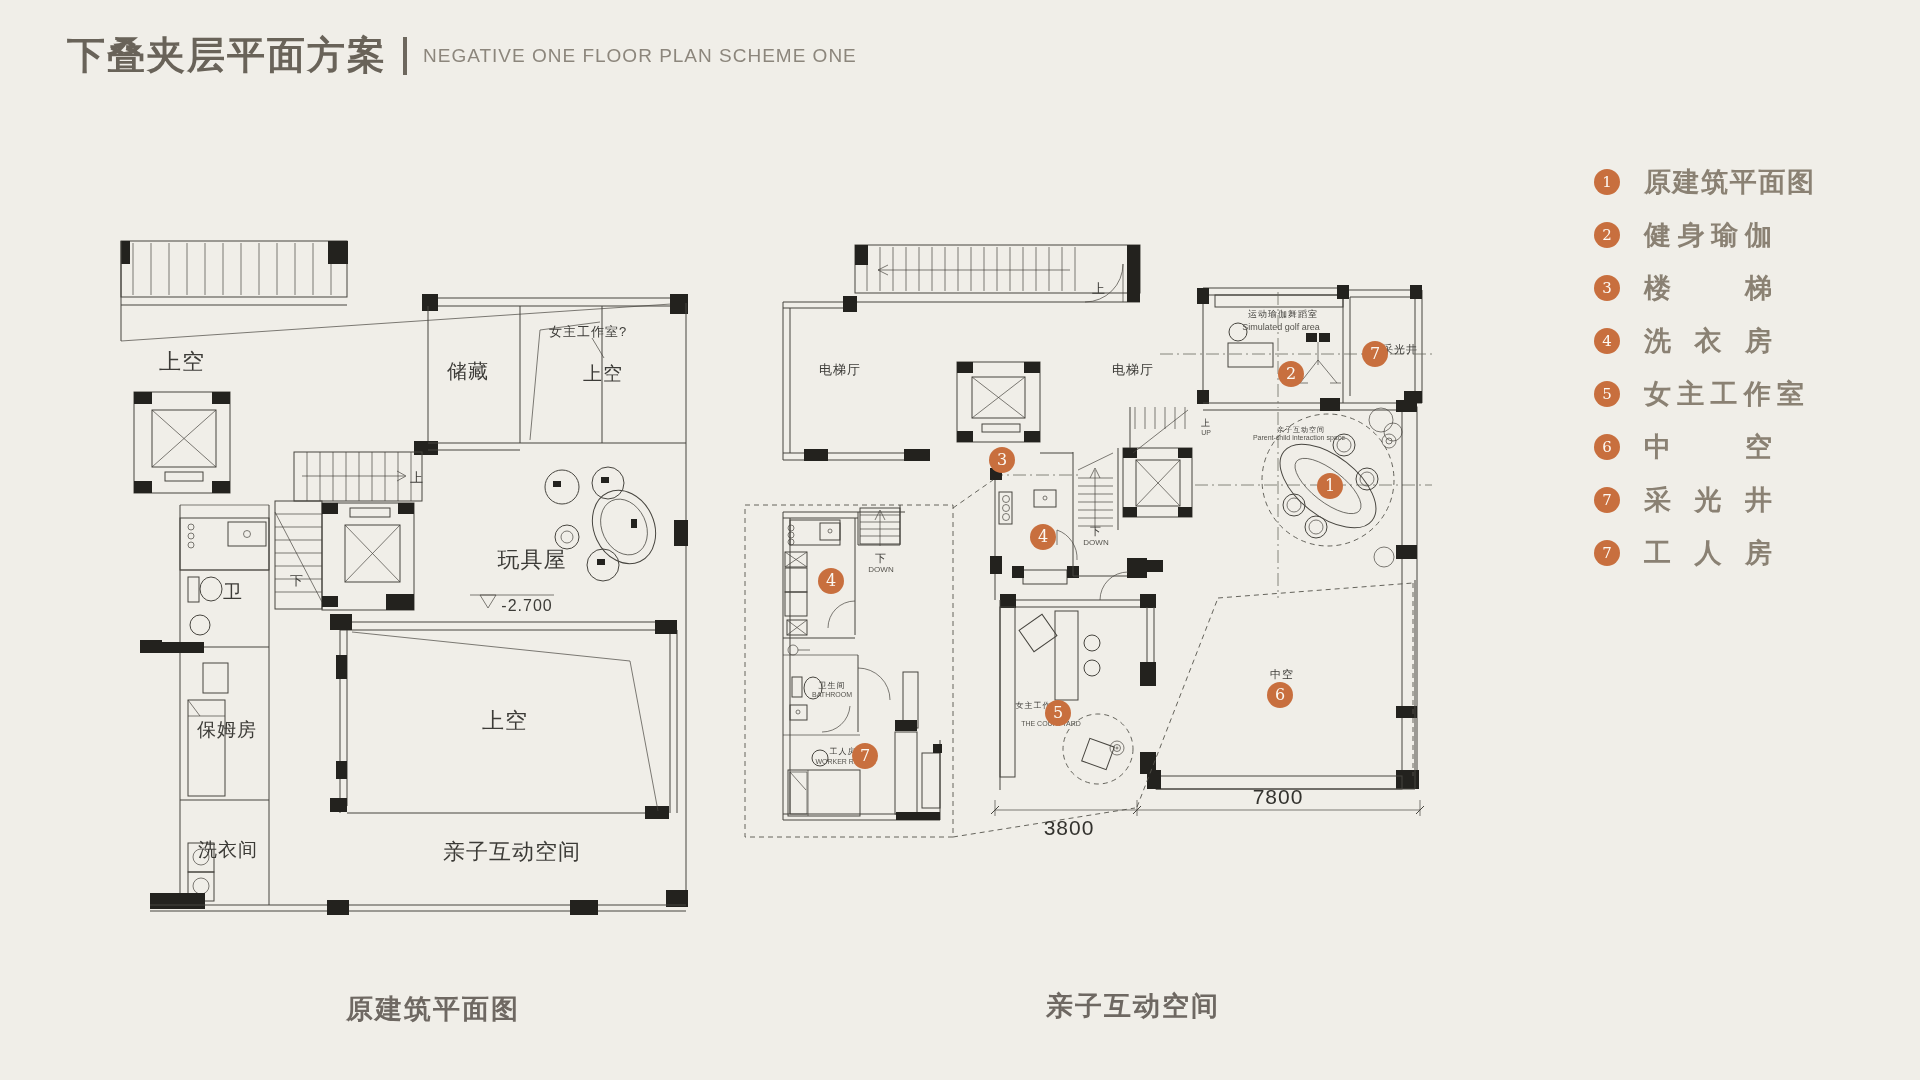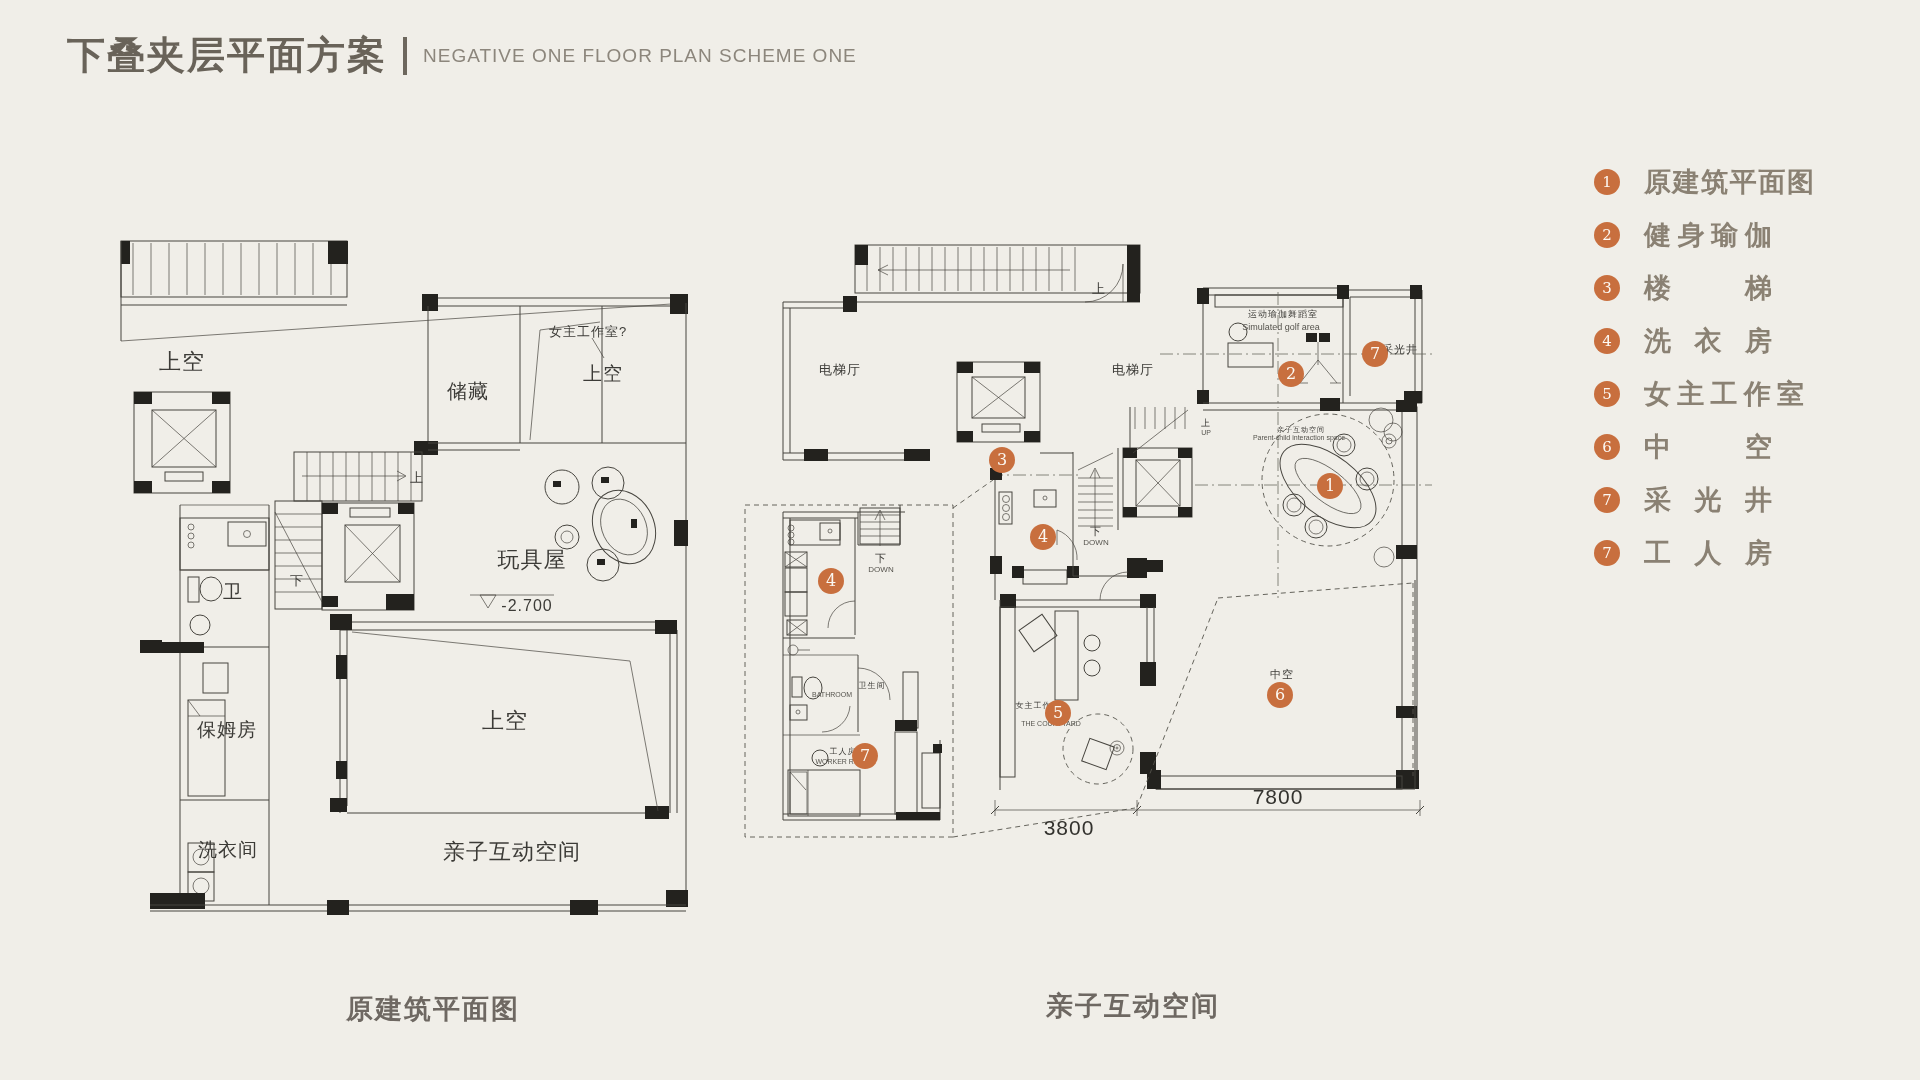--- a/index.html
+++ b/index.html
@@ -364,21 +364,21 @@
       <path class="ln thin" d="M858,668 A32,32 0 0 1 890,700"></path>
       <line class="ln" x1="940" y1="740" x2="940" y2="820"></line>
       <rect class="w" x="895" y="720" width="22" height="11"></rect>
         <rect class="w" x="933" y="744" width="9" height="9"></rect>
       <rect class="w" x="896" y="812" width="44" height="8"></rect>
     </g>
   </svg>
 
   <div id="labels">
       <span class="plan-label" style="left: 182px; top: 362px; font-size: 22px;">上空</span>
-      <span class="plan-label" style="left: 468px; top: 391px; font-size: 20px;">储藏</span>
+      <span class="plan-label" style="left: 468px; top: 371px; font-size: 20px;">储藏</span>
       <span class="plan-label" style="left: 588px; top: 331px; font-size: 13px;">女主工作室?</span>
       <span class="plan-label" style="left: 603px; top: 373px; font-size: 19px;">上空</span>
       <span class="plan-label" style="left: 417px; top: 477px; font-size: 13px;">上</span>
       <span class="plan-label" style="left: 297px; top: 580px; font-size: 13px;">下</span>
       <span class="plan-label" style="left: 532px; top: 560px; font-size: 22px;">玩具屋</span>
       <span class="plan-label" style="left: 527px; top: 606px; font-size: 16px;">-2.700</span>
       <span class="plan-label" style="left: 233px; top: 591px; font-size: 19px;">卫</span>
       <span class="plan-label" style="left: 227px; top: 729px; font-size: 19px;">保姆房</span>
       <span class="plan-label" style="left: 228px; top: 849px; font-size: 19px;">洗衣间</span>
       <span class="plan-label" style="left: 505px; top: 721px; font-size: 22px;">上空</span>
@@ -390,21 +390,21 @@
       <span class="plan-label en" style="left: 1281px; top: 327px; font-size: 9px; text-align: center;">Simulated golf area</span>
       <span class="plan-label" style="left: 1400px; top: 349px; font-size: 11px;">采光井</span>
       <span class="plan-label" style="left: 1301px; top: 429px; font-size: 7px;">亲子互动空间</span>
       <span class="plan-label en" style="left: 1299px; top: 437px; font-size: 7px;">Parent-child interaction space</span>
       <span class="plan-label" style="left: 1206px; top: 423px; font-size: 9px;">上</span>
       <span class="plan-label en" style="left: 1206px; top: 432px; font-size: 7px;">UP</span>
       <span class="plan-label" style="left: 1096px; top: 531px; font-size: 11px;">下</span>
       <span class="plan-label en" style="left: 1096px; top: 543px; font-size: 8px;">DOWN</span>
       <span class="plan-label" style="left: 881px; top: 558px; font-size: 11px;">下</span>
       <span class="plan-label en" style="left: 881px; top: 570px; font-size: 8px;">DOWN</span>
-      <span class="plan-label" style="left: 872px; top: 686px; font-size: 8px;">卫生间</span>
+      <span class="plan-label" style="left: 832px; top: 686px; font-size: 8px;">卫生间</span>
       <span class="plan-label en" style="left: 832px; top: 694px; font-size: 7px;">BATHROOM</span>
       <span class="plan-label" style="left: 843px; top: 752px; font-size: 8px;">工人房</span>
       <span class="plan-label en" style="left: 843px; top: 761px; font-size: 7px;">WORKER ROOM</span>
       <span class="plan-label" style="left: 1038px; top: 706px; font-size: 8px;">女主工作室</span>
       <span class="plan-label en" style="left: 1051px; top: 723px; font-size: 7px;">THE COURTYARD</span>
       <span class="plan-label" style="left: 1282px; top: 674px; font-size: 11px;">中空</span>
       <span class="plan-label dim" style="left: 1069px; top: 827px; font-size: 21px;">3800</span>
       <span class="plan-label dim" style="left: 1278px; top: 796px; font-size: 21px;">7800</span>
     </div>
 

